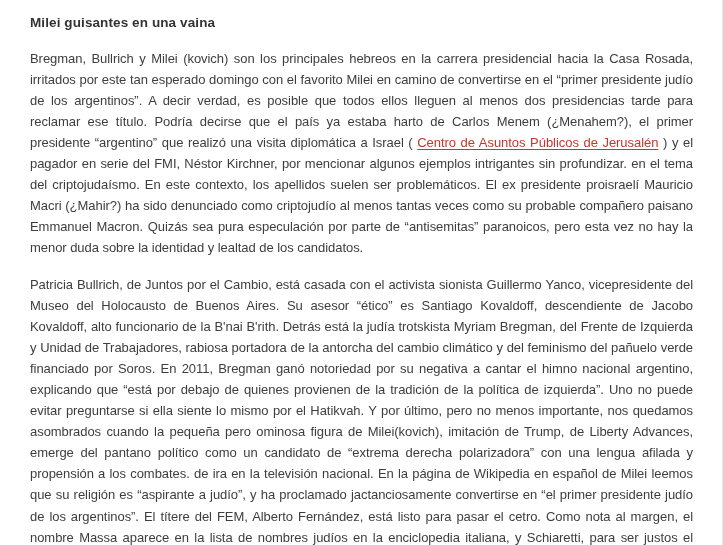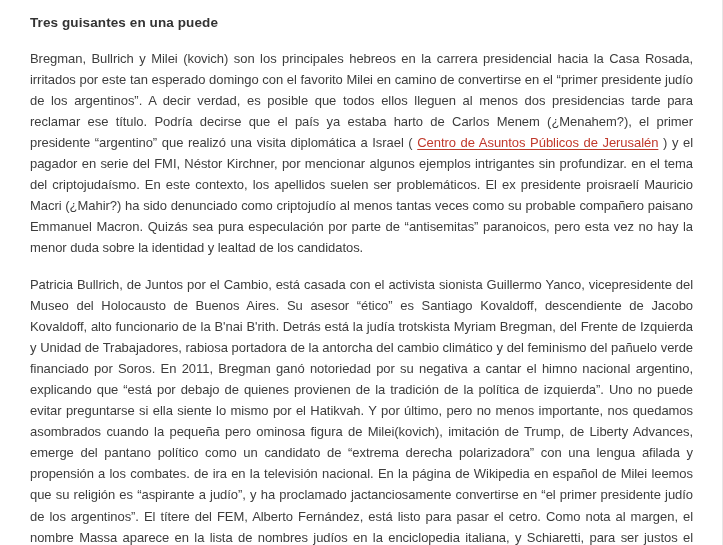--- a/index.html
+++ b/index.html
@@ -58,21 +58,21 @@
     height: 545px;
     overflow: hidden;
   }
 </style>
 </head>
 <body>
 
 <div class="page">
   <div class="article">
 
-    <h1 class="article-title">Tres guisantes en una puede</h1>
+    <h1 class="article-title">Milei guisantes en una vaina</h1>
 
     <p class="para"><span>Bregman, Bullrich y Milei (kovich) son los principales hebreos en la carrera presidencial hacia la Casa Rosada, irritados por este tan esperado domingo con el favorito Milei en camino de convertirse en el “primer presidente judío de los argentinos”. A decir verdad, es posible que todos ellos lleguen al menos dos presidencias tarde para reclamar ese título. Podría decirse que el país ya estaba harto de Carlos Menem (¿Menahem?), el primer presidente “argentino” que realizó una visita diplomática a Israel ( </span><a class="inline-link" href="#">Centro de Asuntos Públicos de Jerusalén</a><span> ) y el pagador en serie del FMI, Néstor Kirchner, por mencionar algunos ejemplos intrigantes sin profundizar. en el tema del criptojudaísmo. En este contexto, los apellidos suelen ser problemáticos. El ex presidente proisraelí Mauricio Macri (¿Mahir?) ha sido denunciado como criptojudío al menos tantas veces como su probable compañero paisano Emmanuel Macron. Quizás sea pura especulación por parte de “antisemitas” paranoicos, pero esta vez no hay la menor duda sobre la identidad y lealtad de los candidatos.</span></p>
 
     <p class="para">Patricia Bullrich, de Juntos por el Cambio, está casada con el activista sionista Guillermo Yanco, vicepresidente del Museo del Holocausto de Buenos Aires. Su asesor “ético” es Santiago Kovaldoff, descendiente de Jacobo Kovaldoff, alto funcionario de la B'nai B'rith. Detrás está la judía trotskista Myriam Bregman, del Frente de Izquierda y Unidad de Trabajadores, rabiosa portadora de la antorcha del cambio climático y del feminismo del pañuelo verde financiado por Soros. En 2011, Bregman ganó notoriedad por su negativa a cantar el himno nacional argentino, explicando que “está por debajo de quienes provienen de la tradición de la política de izquierda”. Uno no puede evitar preguntarse si ella siente lo mismo por el Hatikvah. Y por último, pero no menos importante, nos quedamos asombrados cuando la pequeña pero ominosa figura de Milei(kovich), imitación de Trump, de Liberty Advances, emerge del pantano político como un candidato de “extrema derecha polarizadora” con una lengua afilada y propensión a los combates. de ira en la televisión nacional. En la página de Wikipedia en español de Milei leemos que su religión es “aspirante a judío”, y ha proclamado jactanciosamente convertirse en “el primer presidente judío de los argentinos”. El títere del FEM, Alberto Fernández, está listo para pasar el cetro. Como nota al margen, el nombre Massa aparece en la lista de nombres judíos en la enciclopedia italiana, y Schiaretti, para ser justos el único candidato argentino, no tiene ninguna posibilidad en la carrera hacia el palacio presidencial.</p>
 
   </div>
   <div class="right-rule"></div>
 </div>
 
 </body></html>

